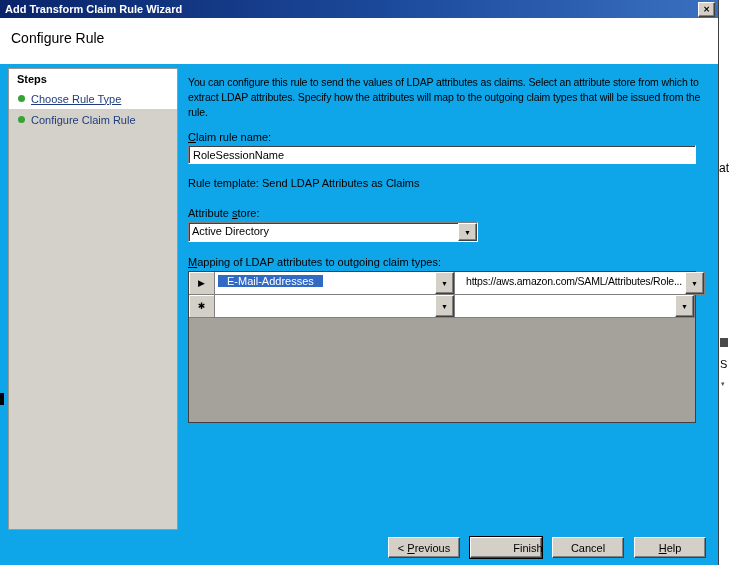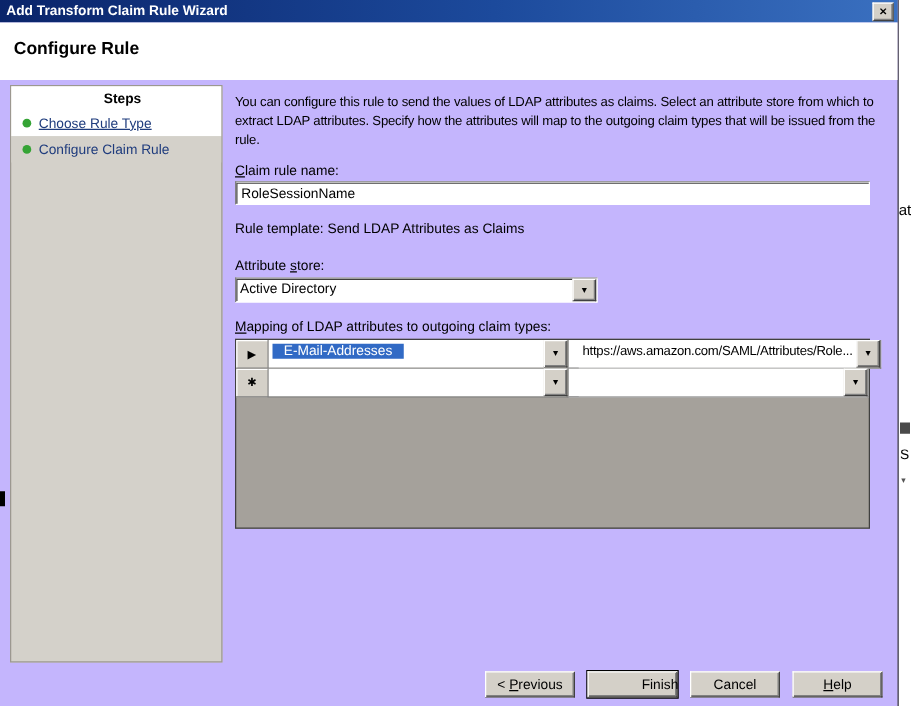--- a/index.html
+++ b/index.html
@@ -4,21 +4,21 @@
 <style>
   html,body{margin:0;padding:0;}
   body{
     width:729px;height:565px;position:relative;overflow:hidden;
     background:#ffffff;
     font-family:"Liberation Sans", sans-serif;
     font-size:11px;color:#000;
   }
   .dialog{
     position:absolute;left:0;top:0;width:718px;height:565px;
-    background:#c4b5fd;border-right:1px solid #404040;
+    background:#0ea5e9;border-right:1px solid #404040;
   }
   
   .titlebar{
     position:absolute;left:0;top:0;right:0;height:18px;
     background:linear-gradient(90deg,#0a246a 0%,#1c4a9c 55%,#3a70c0 100%);
     display:flex;align-items:center;padding:0 3px 0 5px;
     color:#fff;font-weight:bold;font-size:11px;
   }
   .titlebar .title{flex:1;white-space:nowrap;overflow:hidden;}
   .close-btn{
@@ -26,29 +26,29 @@
     border:1px solid;border-color:#ffffff #404040 #404040 #ffffff;
     box-shadow:inset -1px -1px 0 #808080;
     display:flex;align-items:center;justify-content:center;
     color:#000;font-size:8px;font-weight:bold;cursor:default;
   }
   
   .page-header{
     position:absolute;left:0;top:18px;right:0;height:46px;background:#ffffff;
   }
   .page-header h1{
-    margin:0;padding:12px 0 0 11px;font-size:14px;font-weight:bold;
+    margin:0;padding:12px 0 0 11px;font-size:14px;font-weight:normal;
   }
   
   .steps-panel{
     position:absolute;left:8px;top:68px;width:170px;height:462px;
     background:#d4d1ca;border:1px solid #9c9890;box-sizing:border-box;
   }
   .steps-header{
-    background:#ffffff;padding:4px 8px 3px 18px;font-weight:bold;text-align:center;
+    background:#ffffff;padding:4px 8px 3px 8px;font-weight:bold;
   }
   .step-item{
     height:21px;display:flex;align-items:center;color:#1f3c7d;
   }
   .step-item.done{background:#ffffff;text-decoration:underline;}
   .step-item.active{background:#d4d1ca;}
   .bullet{
     width:7px;height:7px;border-radius:50%;background:#35a435;
     margin:0 6px 0 9px;flex:0 0 auto;
   }

